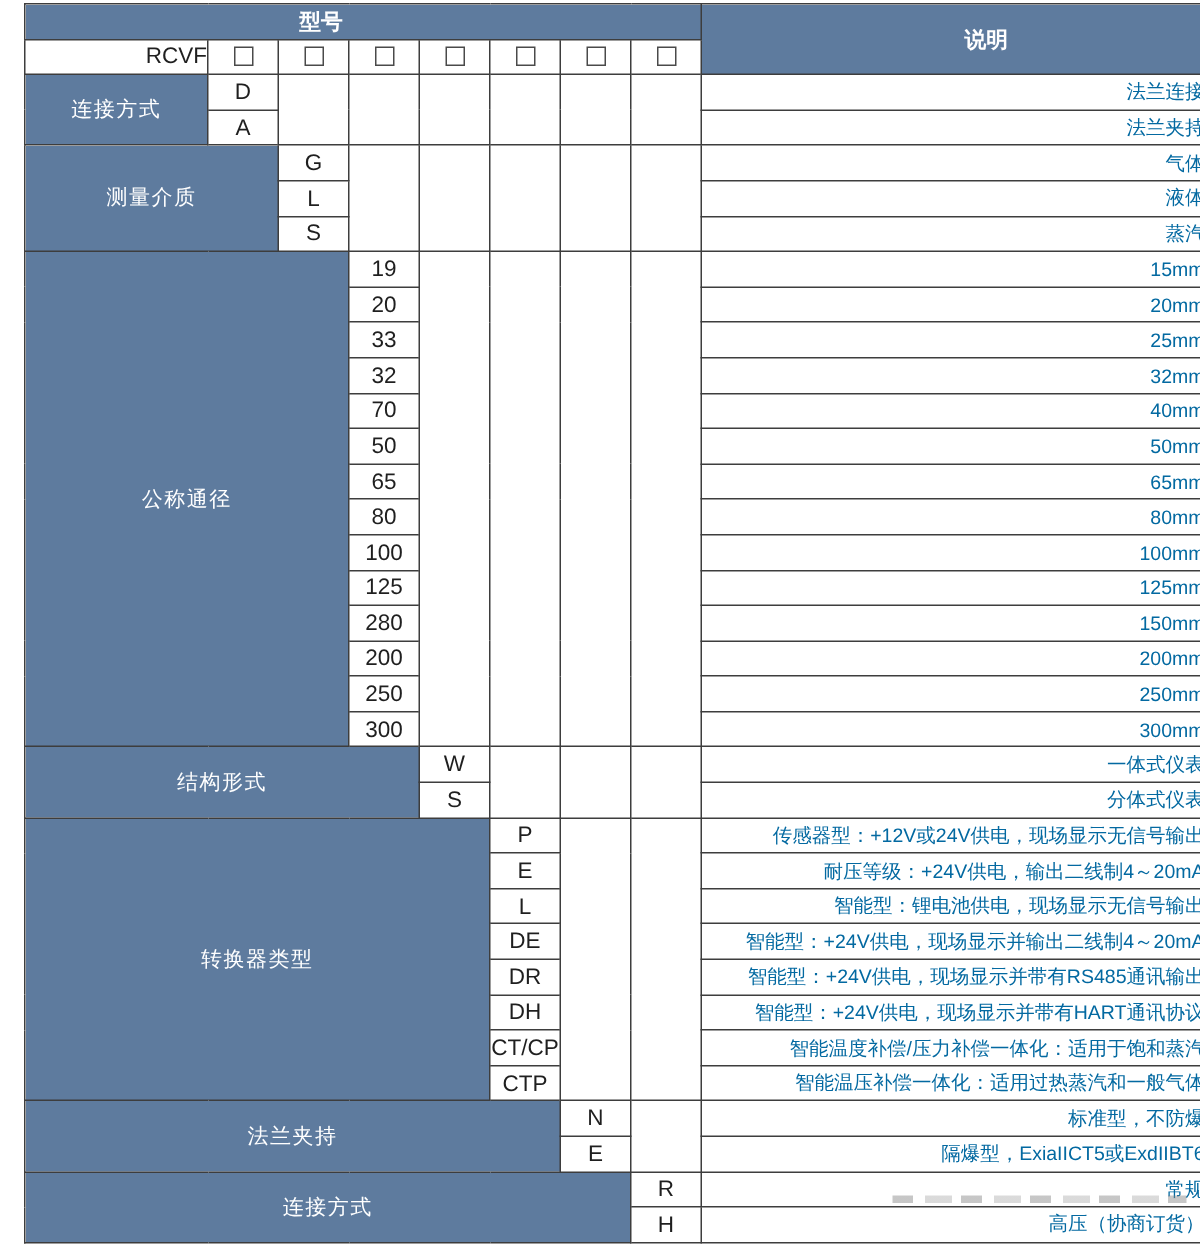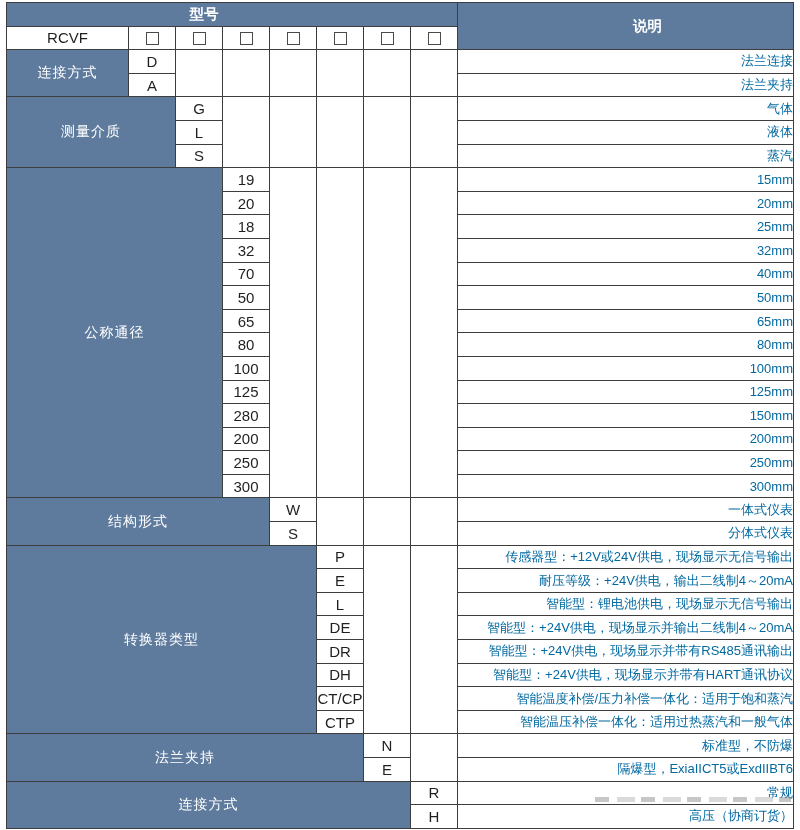--- a/index.html
+++ b/index.html
@@ -7,21 +7,21 @@
     padding: 0;
     background: #ffffff;
     width: 800px;
     height: 830px;
     font-family: "Liberation Sans", sans-serif;
     position: relative;
     overflow: hidden;
   }
   #stage {
     position: absolute;
-    left: 6px;
+    left: 16px;
     top: 2px;
     width: 628px;
   }
   table.spec {
     border-collapse: collapse;
     table-layout: fixed;
     width: 788px;
   }
   table.spec td {
     border: 1px solid #3d3d3d;
@@ -42,21 +42,21 @@
     font-size: 14.5px;
   }
   .model-hdr { padding-right: 56px !important; }
   .desc-hdr  { padding-left: 44px !important; }
   .category {
     font-size: 14px;
     letter-spacing: 1px;
     margin-left: 16px;
   }
   .prefix {
-    text-align: center;
+    text-align: right;
     font-size: 15px;
     color: #1f1f1f;
   }
   .code {
     text-align: center;
     font-size: 15px;
     color: #1f1f1f;
   }
   .desc {
     text-align: right;
@@ -164,21 +164,21 @@
           <td class="slot" rowspan="14"></td>
           <td class="slot" rowspan="14"></td>
           <td class="slot" rowspan="14"></td>
           <td class="desc">15mm</td>
         </tr>
         <tr>
           <td class="code">20</td>
           <td class="desc">20mm</td>
         </tr>
         <tr>
-          <td class="code">18</td>
+          <td class="code">33</td>
           <td class="desc">25mm</td>
         </tr>
         <tr>
           <td class="code">32</td>
           <td class="desc">32mm</td>
         </tr>
         <tr>
           <td class="code">70</td>
           <td class="desc">40mm</td>
         </tr>

